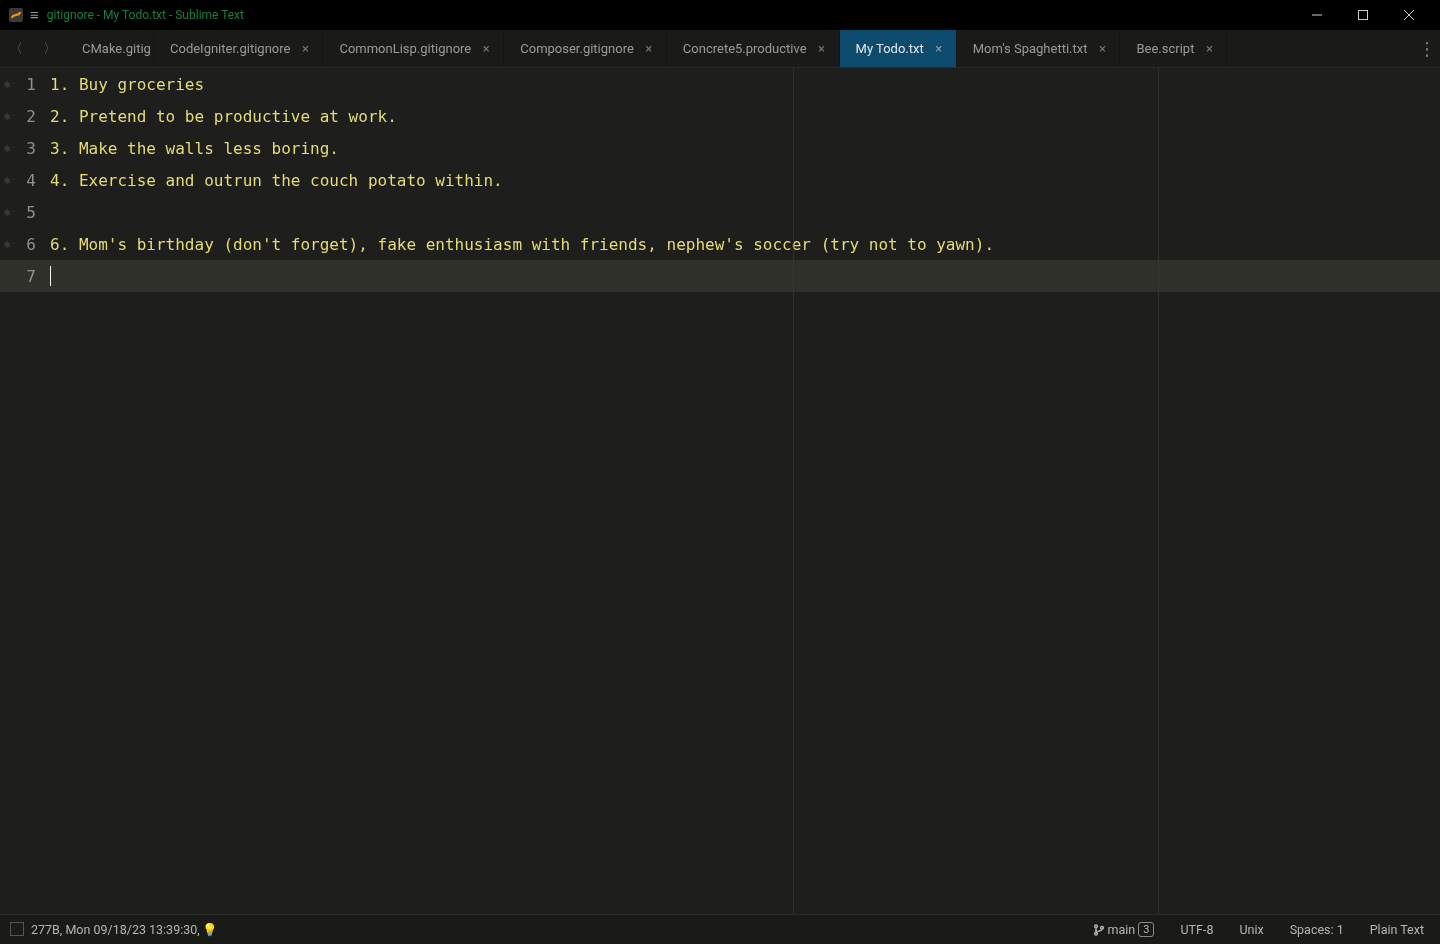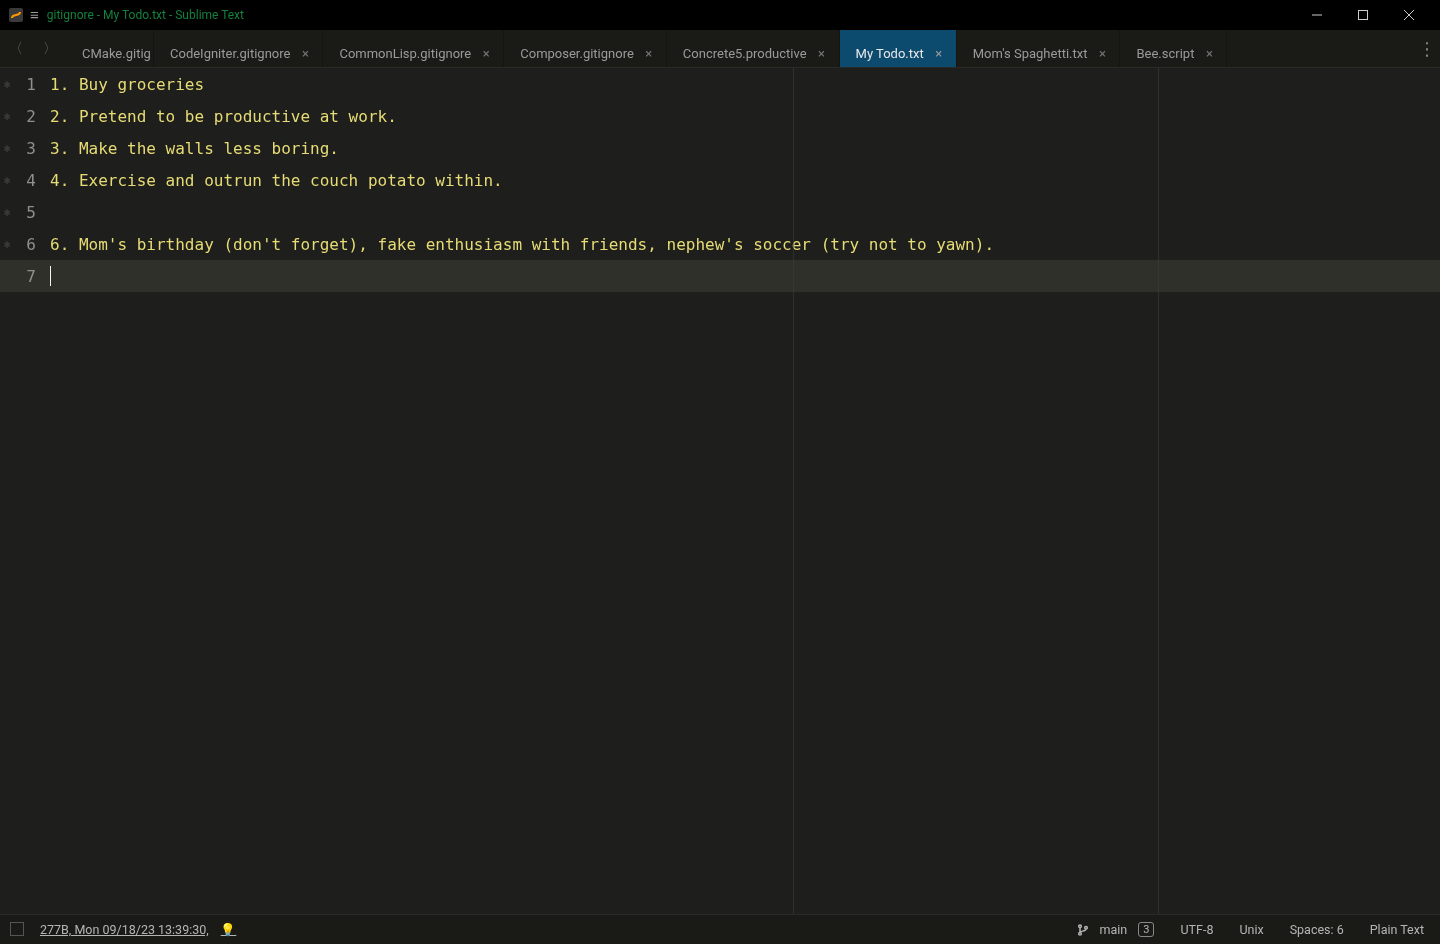--- a/index.html
+++ b/index.html
@@ -30,22 +30,22 @@
   height: 38px;
   background: #1a1b17;
   display: flex;
   align-items: stretch;
   border-bottom: 1px solid #2a2b27;
 }
 .nav-arrows { display:flex; align-items:center; padding:0 6px; gap:14px;}
 .nav-arrow { color:#666; font-size:14px; width:20px; text-align:center;}
 .tabs { display:flex; flex:1; overflow:hidden;}
 .tab {
-  display:flex; align-items:flex-start; gap:8px;
-  padding:16px 10px 0 16px;
+  display:flex; align-items:center; gap:8px;
+  padding:0 10px 0 16px;
   font-size: 13px;
   color:#9a9a9a;
   border-right:1px solid #141511;
   white-space:nowrap;
   position:relative;
 }
 .tab.active { background:#0c4a6e; color:#e8e8e8; }
 .tab .close { color:#777; font-size:13px; width:14px; text-align:center;}
 .tab.active .close { color:#999; }
 .tab.truncated { max-width:88px; overflow:hidden; }
@@ -72,25 +72,25 @@
 }
 .statusbar {
   position:absolute; bottom:0; left:0; right:0; height:30px;
   background:#1a1b17;
   border-top:1px solid #2a2b27;
   display:flex; align-items:center;
   font-size:12.5px;
   color:#b5b5b5;
   padding:0 10px;
 }
-.status-left { display:flex; align-items:flex-start; gap:10px; flex:1; overflow:hidden; white-space:nowrap;text-decoration:underline;}
+.status-left { display:flex; align-items:flex-start; gap:1px; flex:1; overflow:hidden; white-space:nowrap;}
 .status-box { width:14px; height:14px; border:1px solid #555; margin-right:6px;}
 .bulb { color:#c9b154; margin:0 2px;}
 .status-right { display:flex; align-items:center; gap:26px; padding-right:6px;}
-.branch { display:flex; align-items:center; gap:11px;}
+.branch { display:flex; align-items:center; gap:3px;}
 .branch-badge { border:1px solid #888; border-radius:3px; padding:0 4px; font-size:11px;}
 .branch svg { width:12px; height:12px; fill:none; stroke:#b5b5b5; stroke-width:2;}
 </style>
 </head>
 <body>
 
 <div class="titlebar">
   <span class="app-icon">
     <svg width="16" height="16" viewBox="0 0 16 16">
         <rect x="1" y="1" width="14" height="14" rx="2" fill="#3a3a3a"></rect>
@@ -212,16 +212,16 @@
           <circle cx="4" cy="3" r="1.8"></circle>
           <circle cx="4" cy="13" r="1.8"></circle>
           <circle cx="12" cy="5" r="1.8"></circle>
           <path d="M4 5 V11 M12 7 C12 10 4 9 4 11"></path>
         </svg>
       <span>main</span>
       <span class="branch-badge">3</span>
     </span>
     <span>UTF-8</span>
     <span>Unix</span>
-    <span>Spaces: 6</span>
+    <span>Spaces: 1</span>
     <span>Plain Text</span>
   </div>
 </div>
 
 </body></html>

